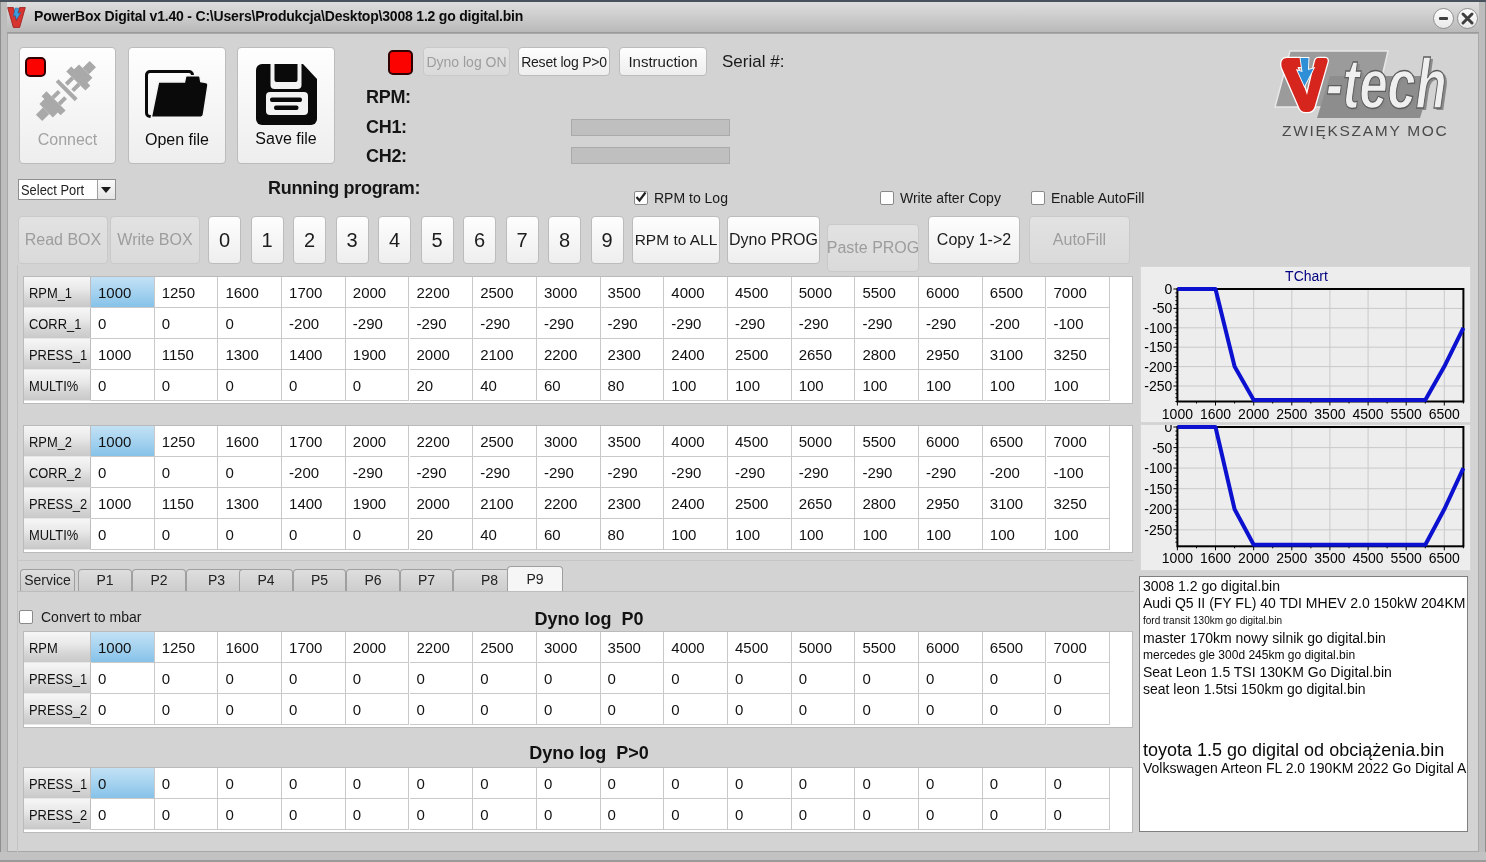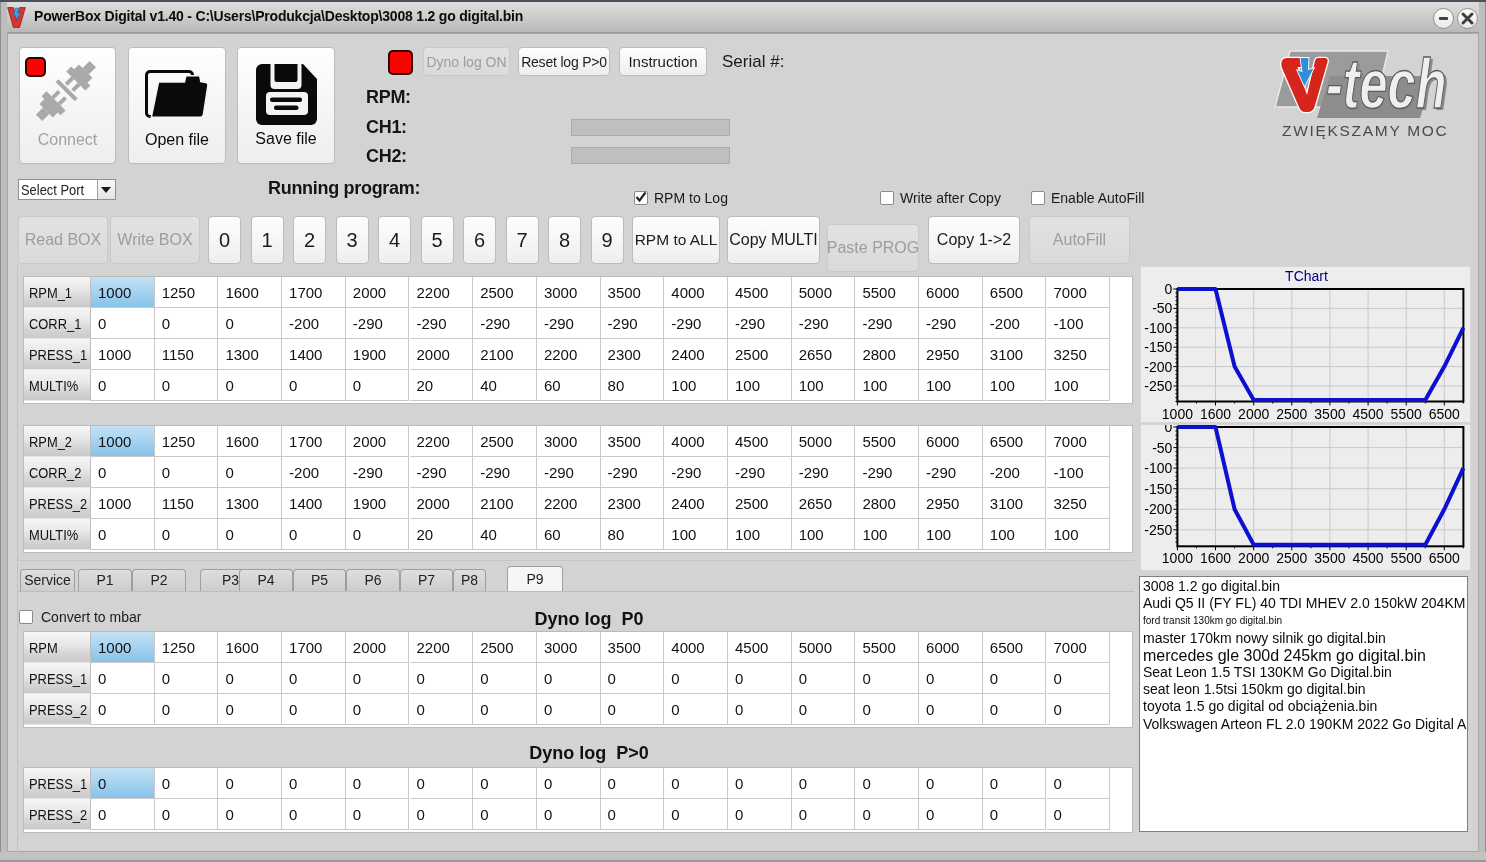--- a/index.html
+++ b/index.html
@@ -97,21 +97,21 @@
 <div class="btn" style="left:250.5px;top:216px;width:33px;height:48px;font-size:20px;">1</div>
 <div class="btn" style="left:293.0px;top:216px;width:33px;height:48px;font-size:20px;">2</div>
 <div class="btn" style="left:335.5px;top:216px;width:33px;height:48px;font-size:20px;">3</div>
 <div class="btn" style="left:378.0px;top:216px;width:33px;height:48px;font-size:20px;">4</div>
 <div class="btn" style="left:420.5px;top:216px;width:33px;height:48px;font-size:20px;">5</div>
 <div class="btn" style="left:463.0px;top:216px;width:33px;height:48px;font-size:20px;">6</div>
 <div class="btn" style="left:505.5px;top:216px;width:33px;height:48px;font-size:20px;">7</div>
 <div class="btn" style="left:548.0px;top:216px;width:33px;height:48px;font-size:20px;">8</div>
 <div class="btn" style="left:590.5px;top:216px;width:33px;height:48px;font-size:20px;">9</div>
 <div class="btn" style="left:632px;top:216px;width:88px;height:48px;font-size:15.5px;">RPM to ALL</div>
-<div class="btn" style="left:727px;top:216px;width:93px;height:48px;font-size:16px;">Copy MULTI</div>
+<div class="btn" style="left:727px;top:216px;width:93px;height:48px;font-size:16px;">Dyno PROG</div>
 <div class="btn dis" style="left:827px;top:224px;width:92px;height:48px;font-size:16px;">Paste PROG</div>
 <div class="btn" style="left:928px;top:216px;width:92px;height:48px;font-size:16px;">Copy 1-&gt;2</div>
 <div class="btn dis" style="left:1029px;top:216px;width:101px;height:48px;font-size:16px;">AutoFill</div>
 <div class="abs" style="left:17px;top:265px;width:1px;height:587px;background:#c3c3c3;"></div>
 <div class="abs" style="left:17px;top:560px;width:1117px;height:1px;background:#c6c6c6;"></div>
 <div class="abs" style="left:23px;top:276px;width:1110px;height:128px;background:#fff;border:1px solid #bababa;"></div>
 <div class="hcell" style="left:24px;top:277px;width:67px;height:31px;"><span class="cnd">RPM_1</span></div>
 <div class="cell sel" style="left:91.0px;top:277px;width:63.7px;height:31px;">1000</div>
 <div class="cell" style="left:154.7px;top:277px;width:63.7px;height:31px;">1250</div>
 <div class="cell" style="left:218.4px;top:277px;width:63.7px;height:31px;">1600</div>
@@ -244,26 +244,26 @@
 <div class="cell" style="left:664.3px;top:519px;width:63.7px;height:31px;">100</div>
 <div class="cell" style="left:728.0px;top:519px;width:63.7px;height:31px;">100</div>
 <div class="cell" style="left:791.7px;top:519px;width:63.7px;height:31px;">100</div>
 <div class="cell" style="left:855.4px;top:519px;width:63.7px;height:31px;">100</div>
 <div class="cell" style="left:919.1px;top:519px;width:63.7px;height:31px;">100</div>
 <div class="cell" style="left:982.8px;top:519px;width:63.7px;height:31px;">100</div>
 <div class="cell" style="left:1046.5px;top:519px;width:63.7px;height:31px;">100</div>
 <div class="tab" style="left:20px;top:569px;width:55px;height:22px;line-height:21px;">Service</div>
 <div class="tab" style="left:78px;top:569px;width:54px;height:22px;line-height:21px;">P1</div>
 <div class="tab" style="left:132px;top:569px;width:54px;height:22px;line-height:21px;">P2</div>
-<div class="tab" style="left:200px;top:569px;width:61px;height:22px;line-height:21px;">P3</div>
+<div class="tab" style="left:186px;top:569px;width:61px;height:22px;line-height:21px;">P3</div>
 <div class="tab" style="left:239px;top:569px;width:54px;height:22px;line-height:21px;">P4</div>
 <div class="tab" style="left:293px;top:569px;width:53px;height:22px;line-height:21px;">P5</div>
 <div class="tab" style="left:346px;top:569px;width:54px;height:22px;line-height:21px;">P6</div>
 <div class="tab" style="left:400px;top:569px;width:53px;height:22px;line-height:21px;">P7</div>
-<div class="tab" style="left:453px;top:569px;width:33px;height:22px;line-height:21px;">P8</div>
+<div class="tab" style="left:453px;top:569px;width:73px;height:22px;line-height:21px;">P8</div>
 <div class="tab" style="left:507px;top:566px;width:56px;height:26px;line-height:25px;background:#f6f6f6;">P9</div>
 <div class="abs" style="left:17px;top:591px;width:1117px;height:1px;background:#bdbdbd;"></div>
 <div class="cb" style="left:19px;top:610px;"></div>
 <div class="cblab" style="left:41px;top:609px;">Convert to mbar</div>
 <div class="abs" style="left:24px;top:609px;width:1130px;text-align:center;font-weight:bold;font-size:18px;color:#111;">Dyno log&nbsp; P0</div>
 <div class="abs" style="left:23px;top:631px;width:1110px;height:97px;background:#fff;border:1px solid #bababa;"></div>
 <div class="hcell" style="left:24px;top:632px;width:67px;height:31px;"><span class="cnd">RPM</span></div>
 <div class="cell sel" style="left:91.0px;top:632px;width:63.7px;height:31px;">1000</div>
 <div class="cell" style="left:154.7px;top:632px;width:63.7px;height:31px;">1250</div>
 <div class="cell" style="left:218.4px;top:632px;width:63.7px;height:31px;">1600</div>
@@ -504,24 +504,24 @@
       <text x="31.4" y="89.3" text-anchor="end" font-size="14" fill="#000">-200</text>
       <text x="31.4" y="109.8" text-anchor="end" font-size="14" fill="#000">-250</text>
       <polyline points="36.4,2.0 55.5,2.0 74.5,2.0 93.6,84.3 112.7,119.8 131.7,119.8 150.8,119.8 169.9,119.8 188.9,119.8 208.0,119.8 227.1,119.8 246.1,119.8 265.2,119.8 284.3,119.8 303.3,84.3 322.4,43.1" fill="none" stroke="#0b11cf" stroke-width="4" stroke-linejoin="round"></polyline>
     </svg>
   </div>
 <div class="abs" style="left:1139px;top:576px;width:329px;height:256px;background:#fff;border:1px solid #7f7f7f;overflow:hidden;padding:1px 0 0 3px;">
 <div style="font-size:14px;line-height:17.2px;color:#0a0a0a;white-space:nowrap;">3008 1.2 go digital.bin</div>
 <div style="font-size:14px;line-height:17.2px;color:#0a0a0a;white-space:nowrap;">Audi Q5 II (FY FL) 40 TDI MHEV 2.0 150kW 204KM (</div>
 <div style="font-size:10px;line-height:17.2px;color:#0a0a0a;white-space:nowrap;">ford transit 130km go digital.bin</div>
 <div style="font-size:14px;line-height:17.2px;color:#0a0a0a;white-space:nowrap;">master 170km nowy silnik go digital.bin</div>
-<div style="font-size:16px;line-height:17.2px;color:#0a0a0a;white-space:nowrap;">mercedes gle 300d 245km go digital.bin</div>
+<div style="font-size:12px;line-height:17.2px;color:#0a0a0a;white-space:nowrap;">mercedes gle 300d 245km go digital.bin</div>
 <div style="font-size:14px;line-height:17.2px;color:#0a0a0a;white-space:nowrap;">Seat Leon 1.5 TSI 130KM Go Digital.bin</div>
 <div style="font-size:14px;line-height:17.2px;color:#0a0a0a;white-space:nowrap;">seat leon 1.5tsi 150km go digital.bin</div>
-<div style="font-size:14px;line-height:17.2px;color:#0a0a0a;white-space:nowrap;">toyota 1.5 go digital od obciążenia.bin</div>
+<div style="font-size:18px;line-height:17.2px;color:#0a0a0a;white-space:nowrap;margin-top:44px;">toyota 1.5 go digital od obciążenia.bin</div>
 <div style="font-size:14px;line-height:17.2px;color:#0a0a0a;white-space:nowrap;">Volkswagen Arteon FL 2.0 190KM 2022 Go Digital Au</div>
 </div>
 <svg class="abs" style="left:1270px;top:44px;" width="196" height="100" viewBox="0 0 196 100">
 <polygon points="20,7 118,7 105,63 5,63" fill="#9b9b9b" stroke="#e8e8e8" stroke-width="1.5"></polygon>
 <polygon points="60,32 163,32 150,74 47,74" fill="#8d8d8d"></polygon>
 <path d="M12 24 C10 17 13 14 17 14 L30 14 C32.5 14 33 16 32.5 18 L31 23 L27.5 23 L37 51 L45 17 C45.7 14.5 47 14 49 14 L55 14 C57.5 14 58 16 57.5 18 L44.5 63 C43.3 66.5 41 68 37.5 68 L35.5 68 C32 68 30.3 66.3 29 63 Z" fill="#d6251d" stroke="#ffffff" stroke-width="2.6" paint-order="stroke"></path>
 <polygon points="30.5,14 38.5,14 38,26 43.5,24.5 34.5,42 27.5,26.5 32.5,28" fill="#2e8fd6" stroke="#ffffff" stroke-width="1.8" paint-order="stroke"></polygon>
 <g font-weight="bold" font-style="italic" style="font-family:'Liberation Sans',sans-serif;">
 <text x="0" y="0" font-size="71" fill="#8a8a8a" transform="translate(58.5,66) scale(0.71,1)">-tech</text>
 <text x="0" y="0" font-size="71" fill="#efefef" stroke="#5c5c5c" stroke-width="1.3" transform="translate(56,63.5) scale(0.71,1)">-tech</text>

